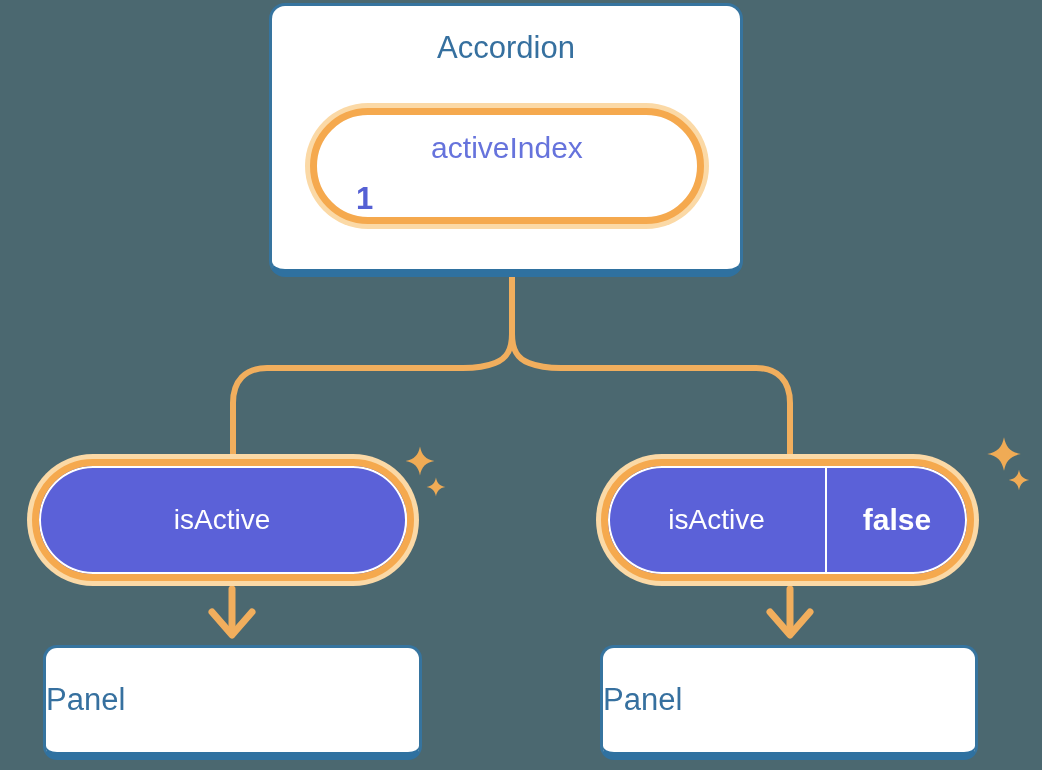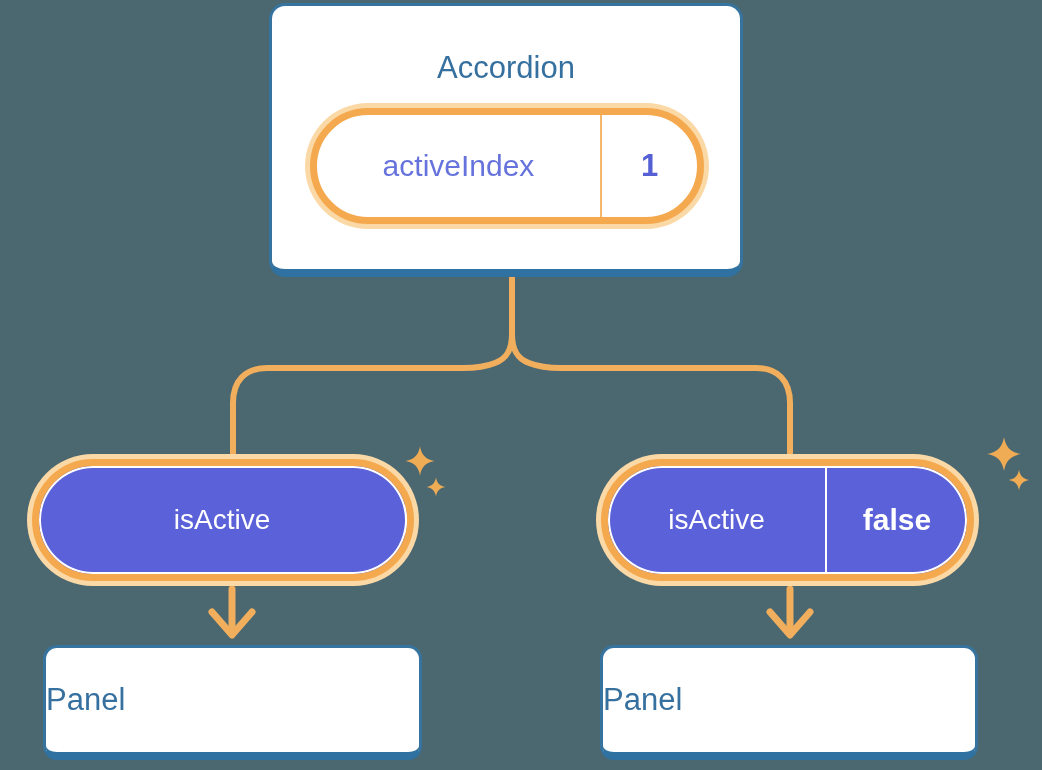--- a/index.html
+++ b/index.html
@@ -52,21 +52,21 @@
     background: var(--white);
     border: 3px solid var(--card-border);
     border-bottom: 8px solid var(--card-border-bottom);
     border-radius: 16px;
   }
   .accordion-card {
     left: 269px; top: 3px;
     width: 474px; height: 274px;
   }
   .card-title {
-    padding-top: 44px;
+    padding-top: 24px;
     text-align: center;
     font-size: 31px;
     font-weight: 500;
     color: var(--heading-text);
   }
   .panel-card {
     border-radius: 14px;
     display: flex;
     align-items: center;
     justify-content: flex-start;
@@ -83,20 +83,21 @@
     align-items: stretch;
     border: 7px solid var(--pill-ring);
     border-radius: 999px;
     overflow: hidden;
   }
   .pill-light {
     left: 310px; top: 108px;
     width: 394px; height: 116px;
     background: var(--white);
     box-shadow: 0 0 0 5px var(--pill-halo);
+    flex-direction: column;
   }
   .pill-purple {
     background: var(--purple-fill);
     box-shadow: 0 0 0 5px var(--pill-halo), inset 0 0 0 2px var(--white);
   }
   .pill-left  { left: 32px;  top: 459px; width: 382px; height: 122px; }
   .pill-right { left: 601px; top: 459px; width: 373px; height: 122px; }
 
   .cell {
     display: flex;

